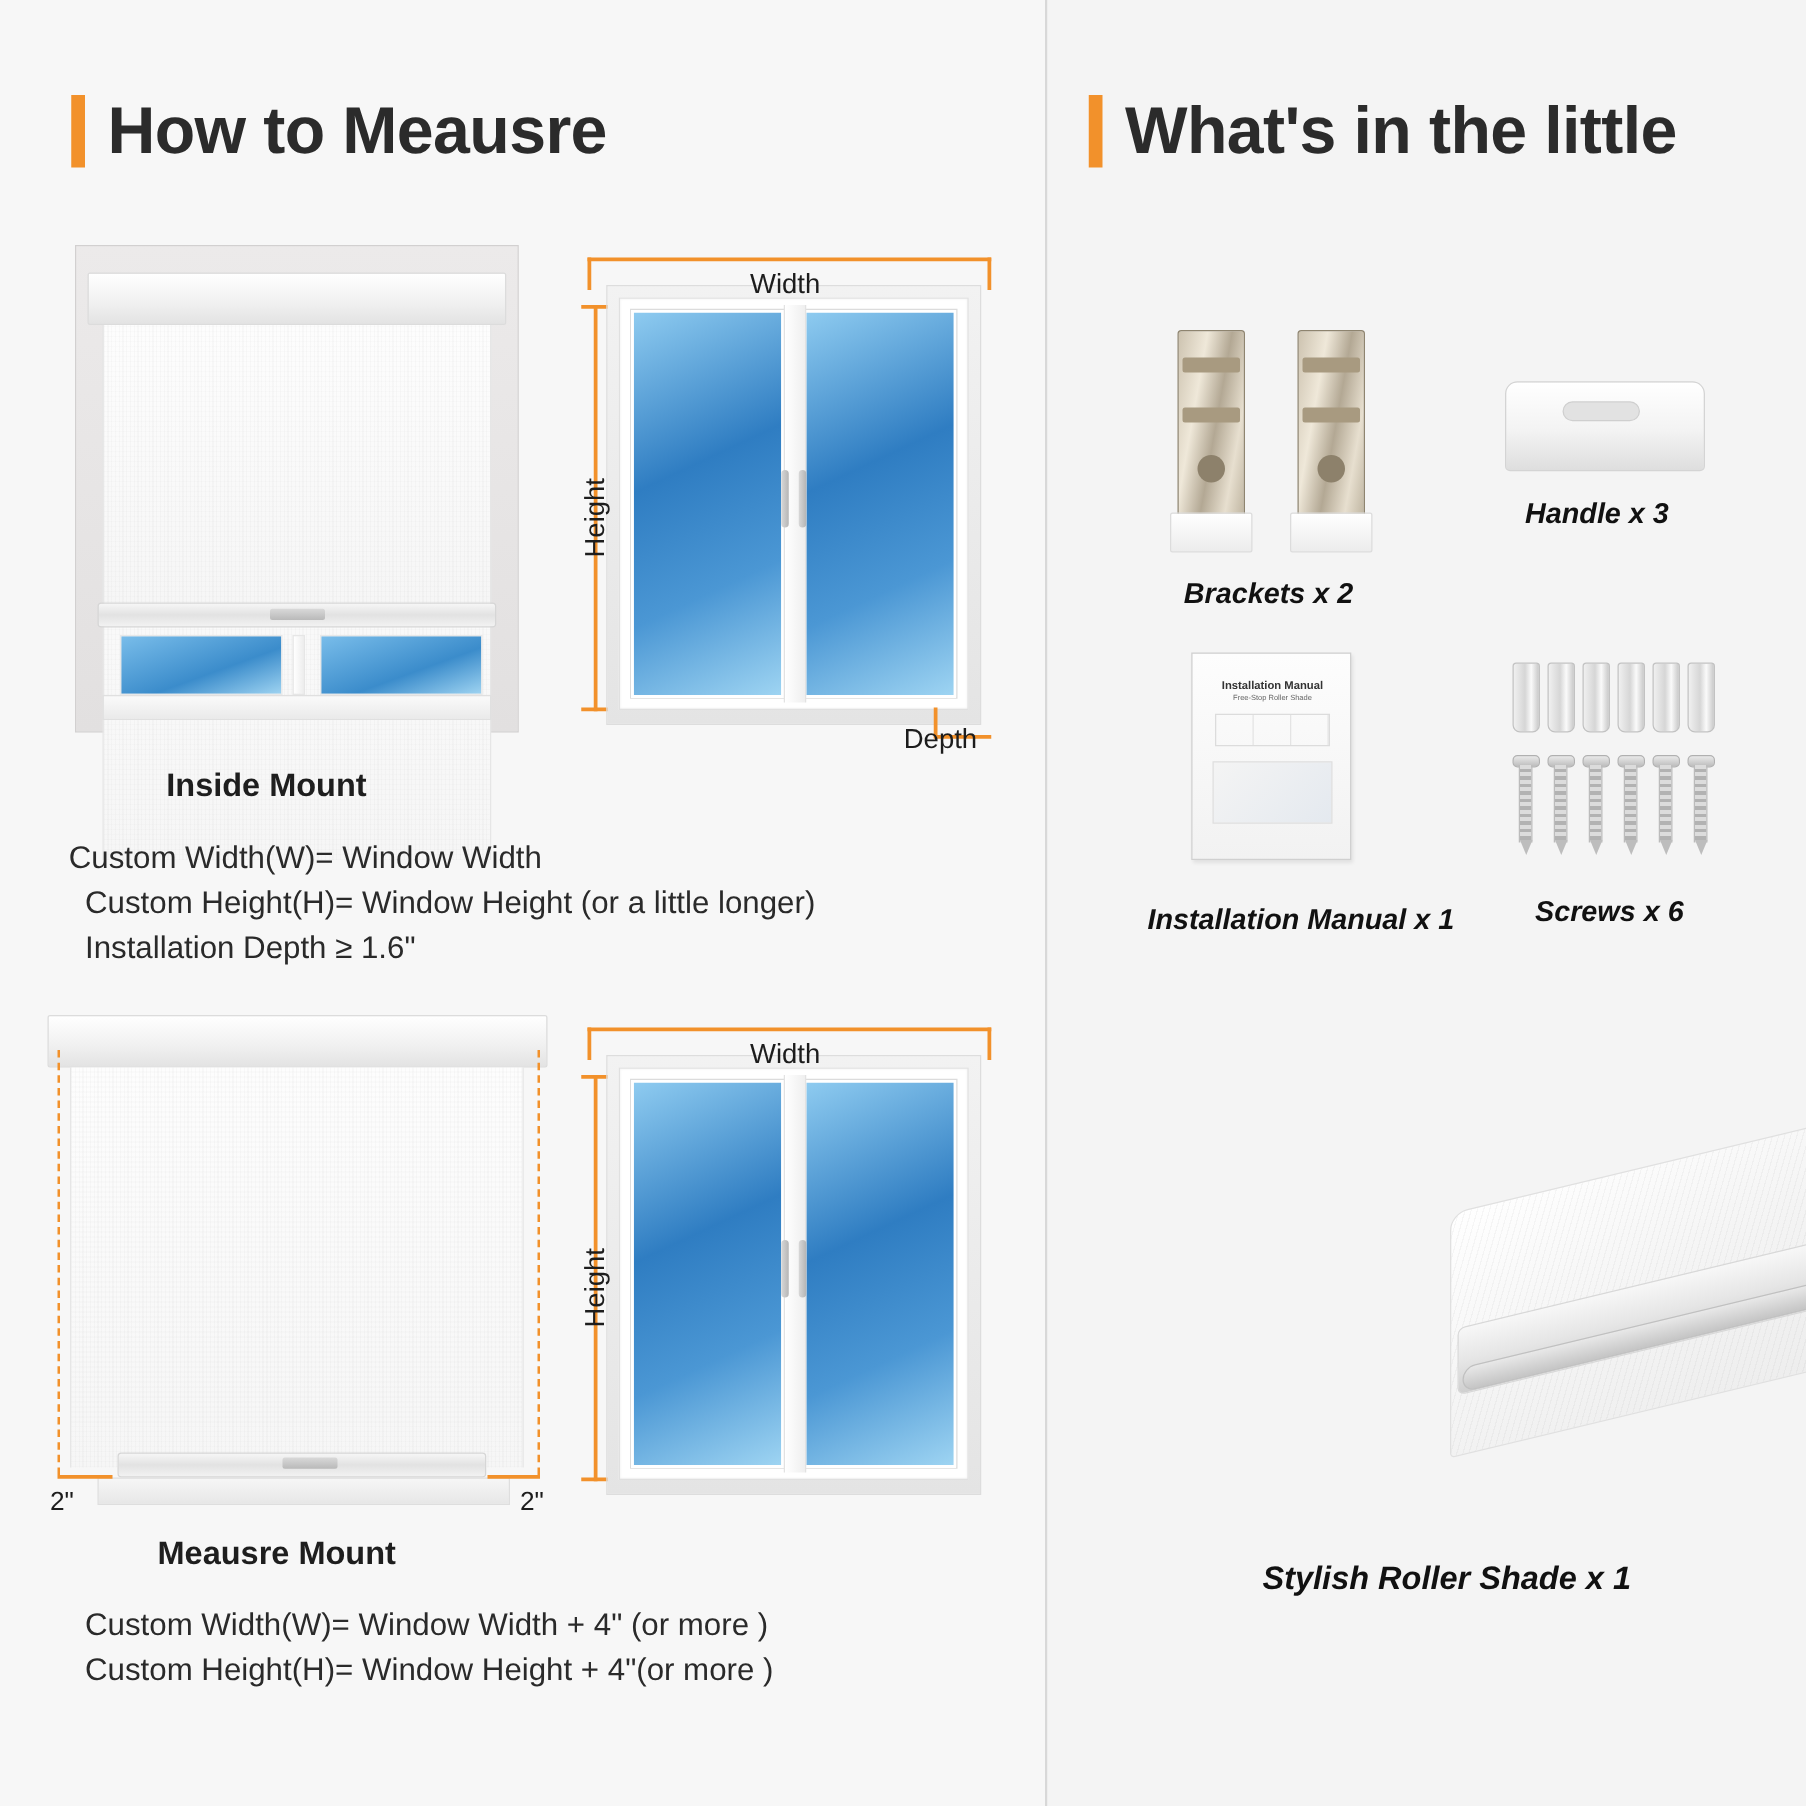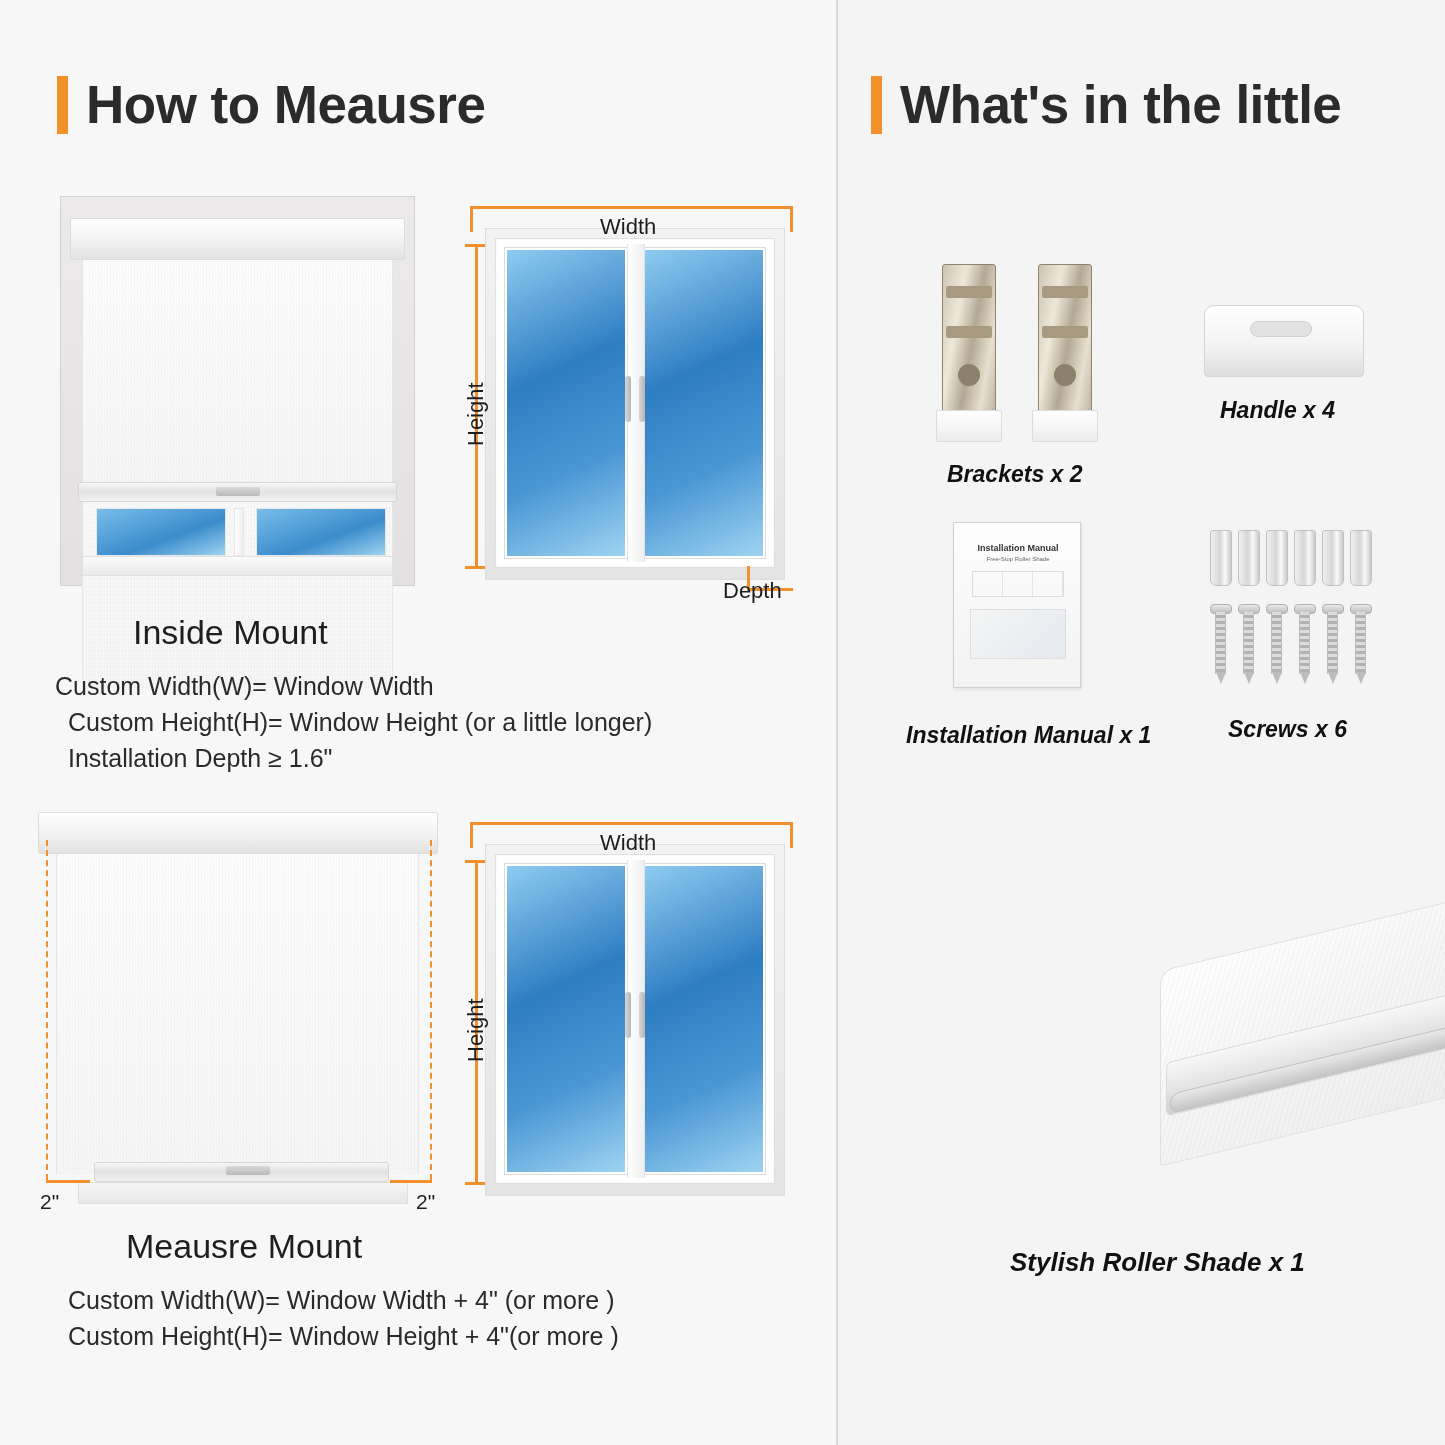--- a/index.html
+++ b/index.html
@@ -132,23 +132,24 @@
     white-space: nowrap;
   }
   .dim-label.vert {
     transform: rotate(-90deg);
     transform-origin: left top;
   }
 
   
   .mount-title {
     position: absolute;
-    font-size: 34px;
+    font-size: 26px;
     color: #1e1e1e;
     white-space: nowrap;
+    font-weight: bold;
   }
   .body-line {
     position: absolute;
     font-size: 25px;
     color: #2a2a2a;
     white-space: nowrap;
   }
 
   
   .pkg-label {
@@ -405,35 +406,35 @@
       <div style="position:absolute;left:124px;top:100px;width:22px;height:22px;background:#8d816b;border-radius:50%;"></div>
       <div class="bracket-base" style="left:6px; top:146px; width:66px; height:32px;"></div>
       <div class="bracket-base" style="left:102px; top:146px; width:66px; height:32px;"></div>
     </div>
     <div class="pkg-label" style="left:109px; top:461px;">Brackets x 2</div>
 
     <div class="illus" style="left:366px; top:305px; width:160px; height:80px;">
       <div class="handle-piece" style="left:0; top:0;"></div>
       <div class="handle-slot"></div>
     </div>
-    <div class="pkg-label" style="left:382px; top:397px;">Handle x 4</div>
+    <div class="pkg-label" style="left:382px; top:397px;">Handle x 3</div>
 
     <div class="illus" style="left:115px; top:522px; width:130px; height:170px;">
       <div class="manual" style="left:0; top:0;">
         <div class="manual-title">Installation Manual</div>
         <div class="manual-sub">Free-Stop Roller Shade</div>
         <div class="manual-boxes">
           <div></div>
           <div></div>
           <div></div>
         </div>
         <div class="manual-img"></div>
       </div>
     </div>
-    <div class="pkg-label" style="left:68px; top:722px;">Installation Manual x 1</div>
+    <div class="pkg-label" style="left:80px; top:722px;">Installation Manual x 1</div>
 
     <div class="illus" style="left:368px; top:522px; width:180px; height:170px;">
       <div class="anchor" style="left:4px; top:8px;"></div>
       <div class="anchor" style="left:32px; top:8px;"></div>
       <div class="anchor" style="left:60px; top:8px;"></div>
       <div class="anchor" style="left:88px; top:8px;"></div>
       <div class="anchor" style="left:116px; top:8px;"></div>
       <div class="anchor" style="left:144px; top:8px;"></div>
 
       <div class="screw-head" style="left:4px; top:82px;"></div>

